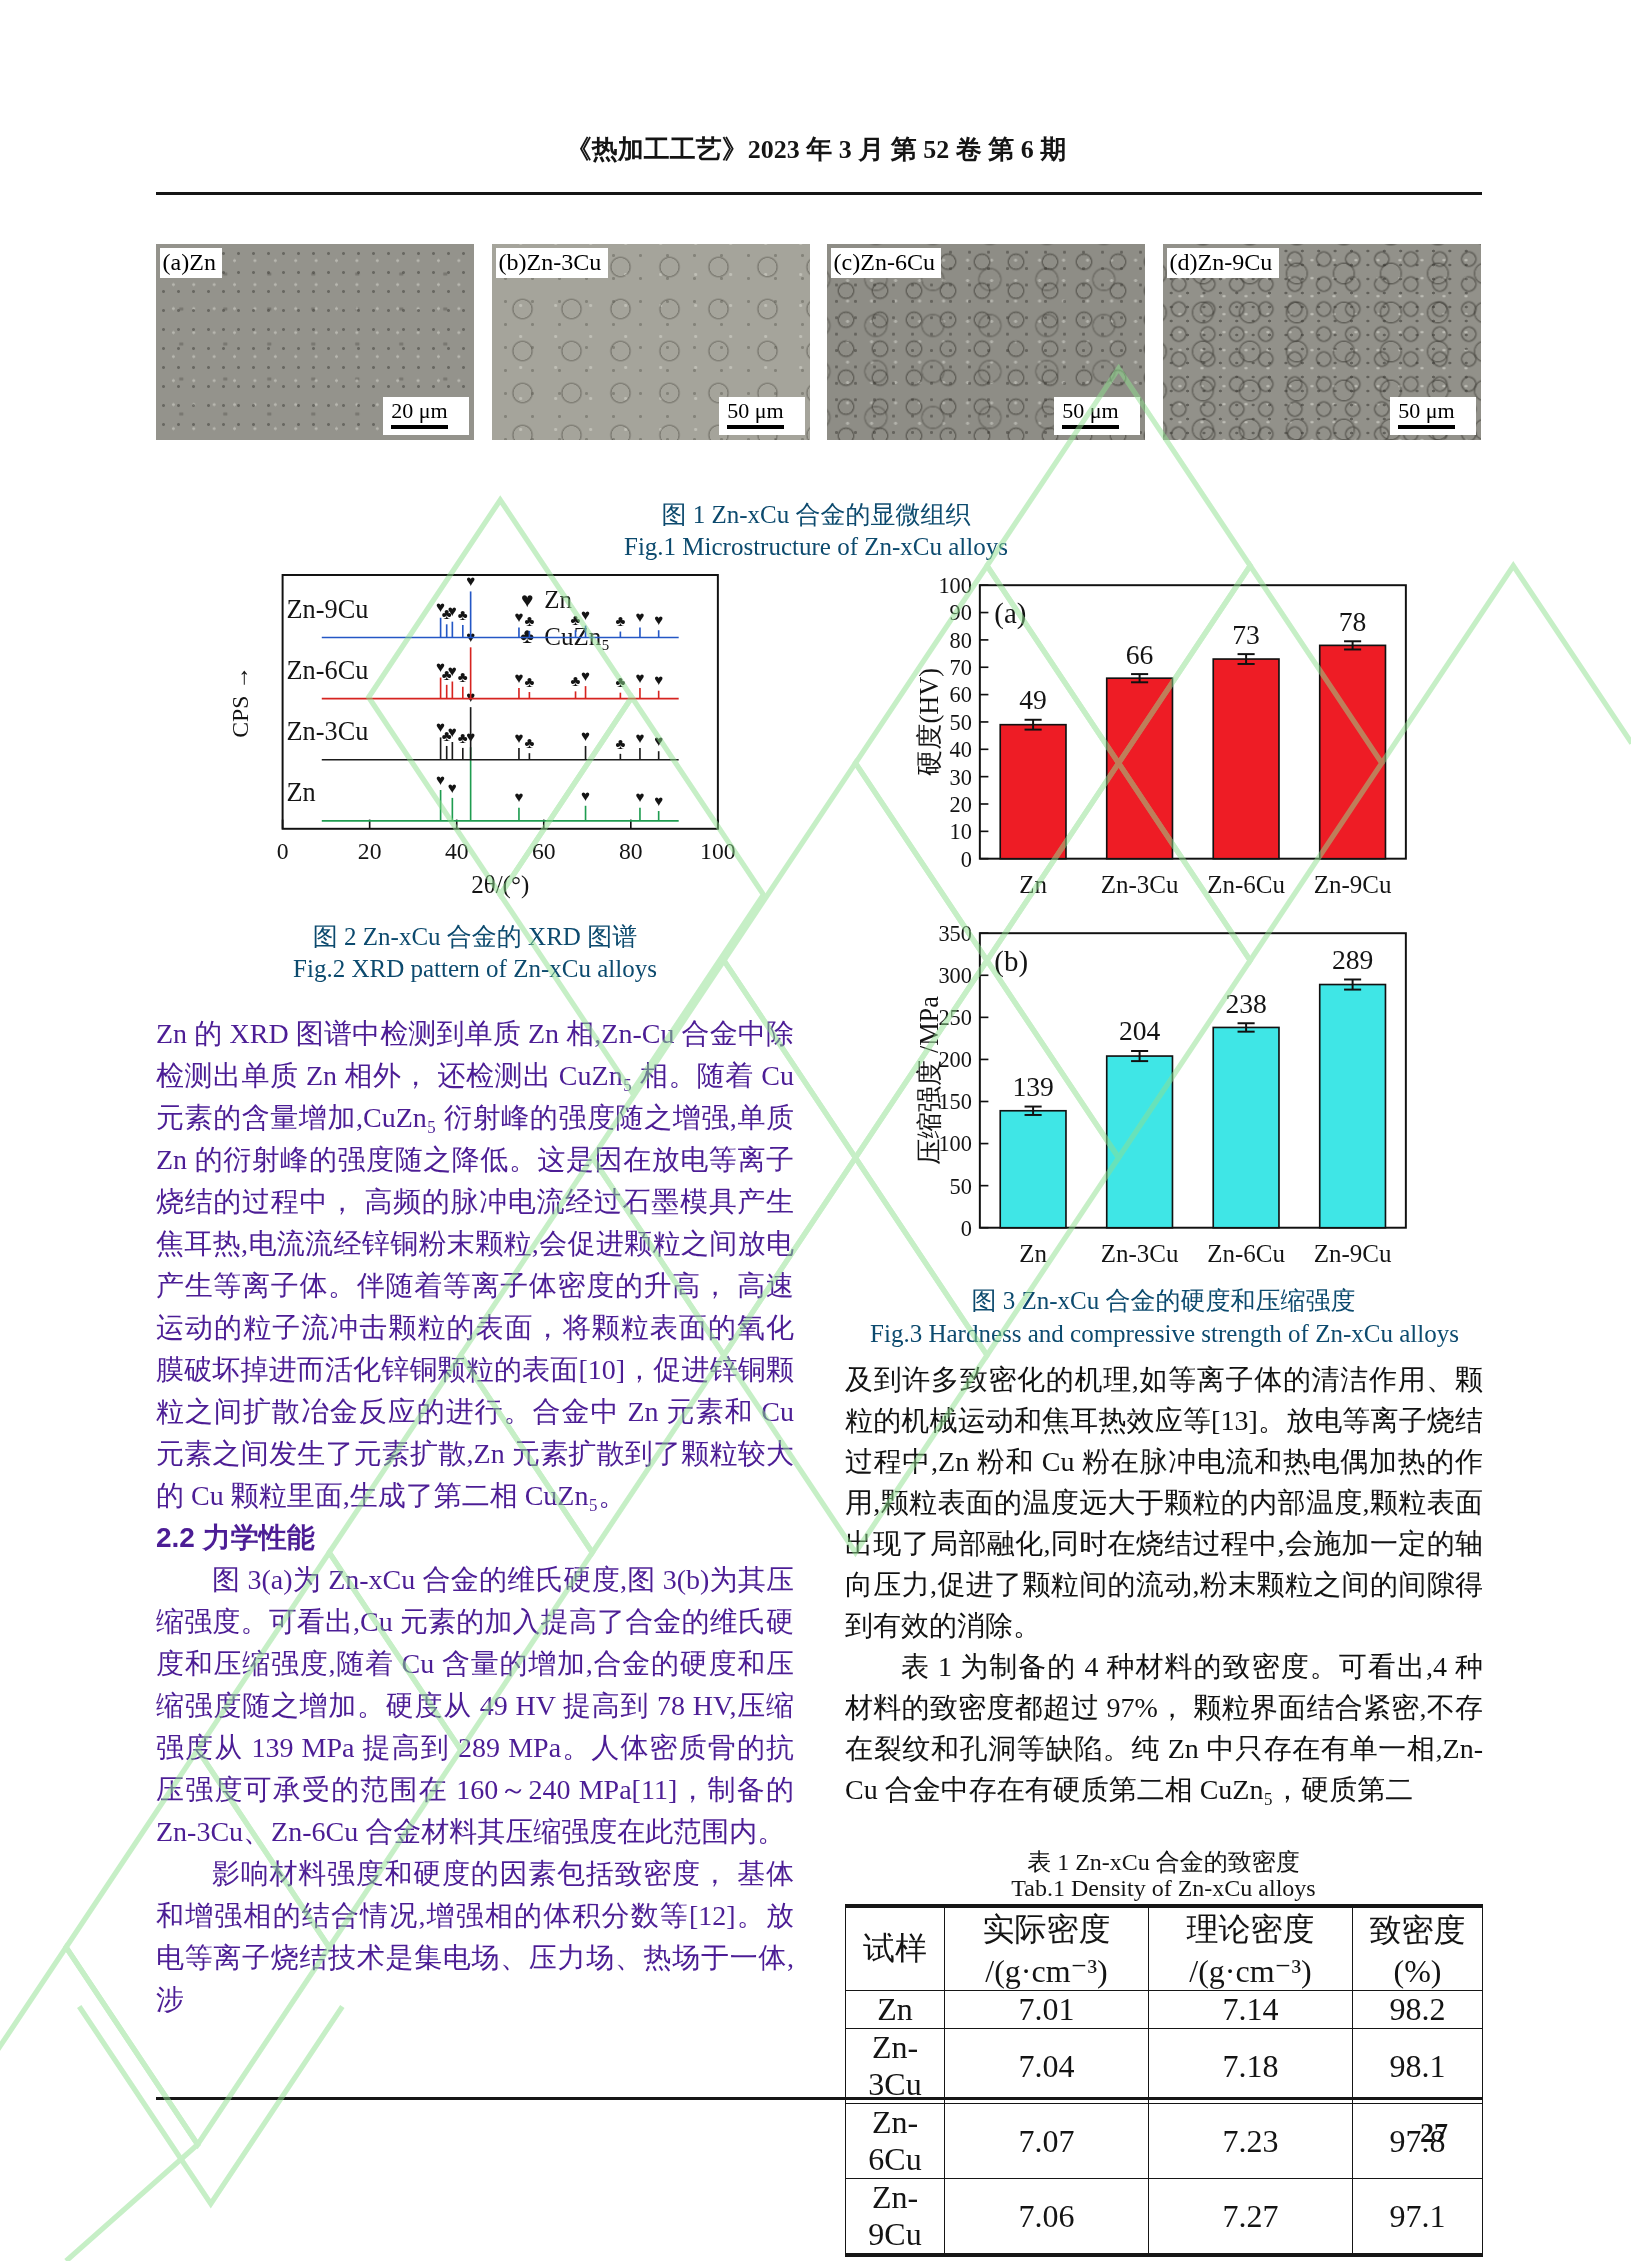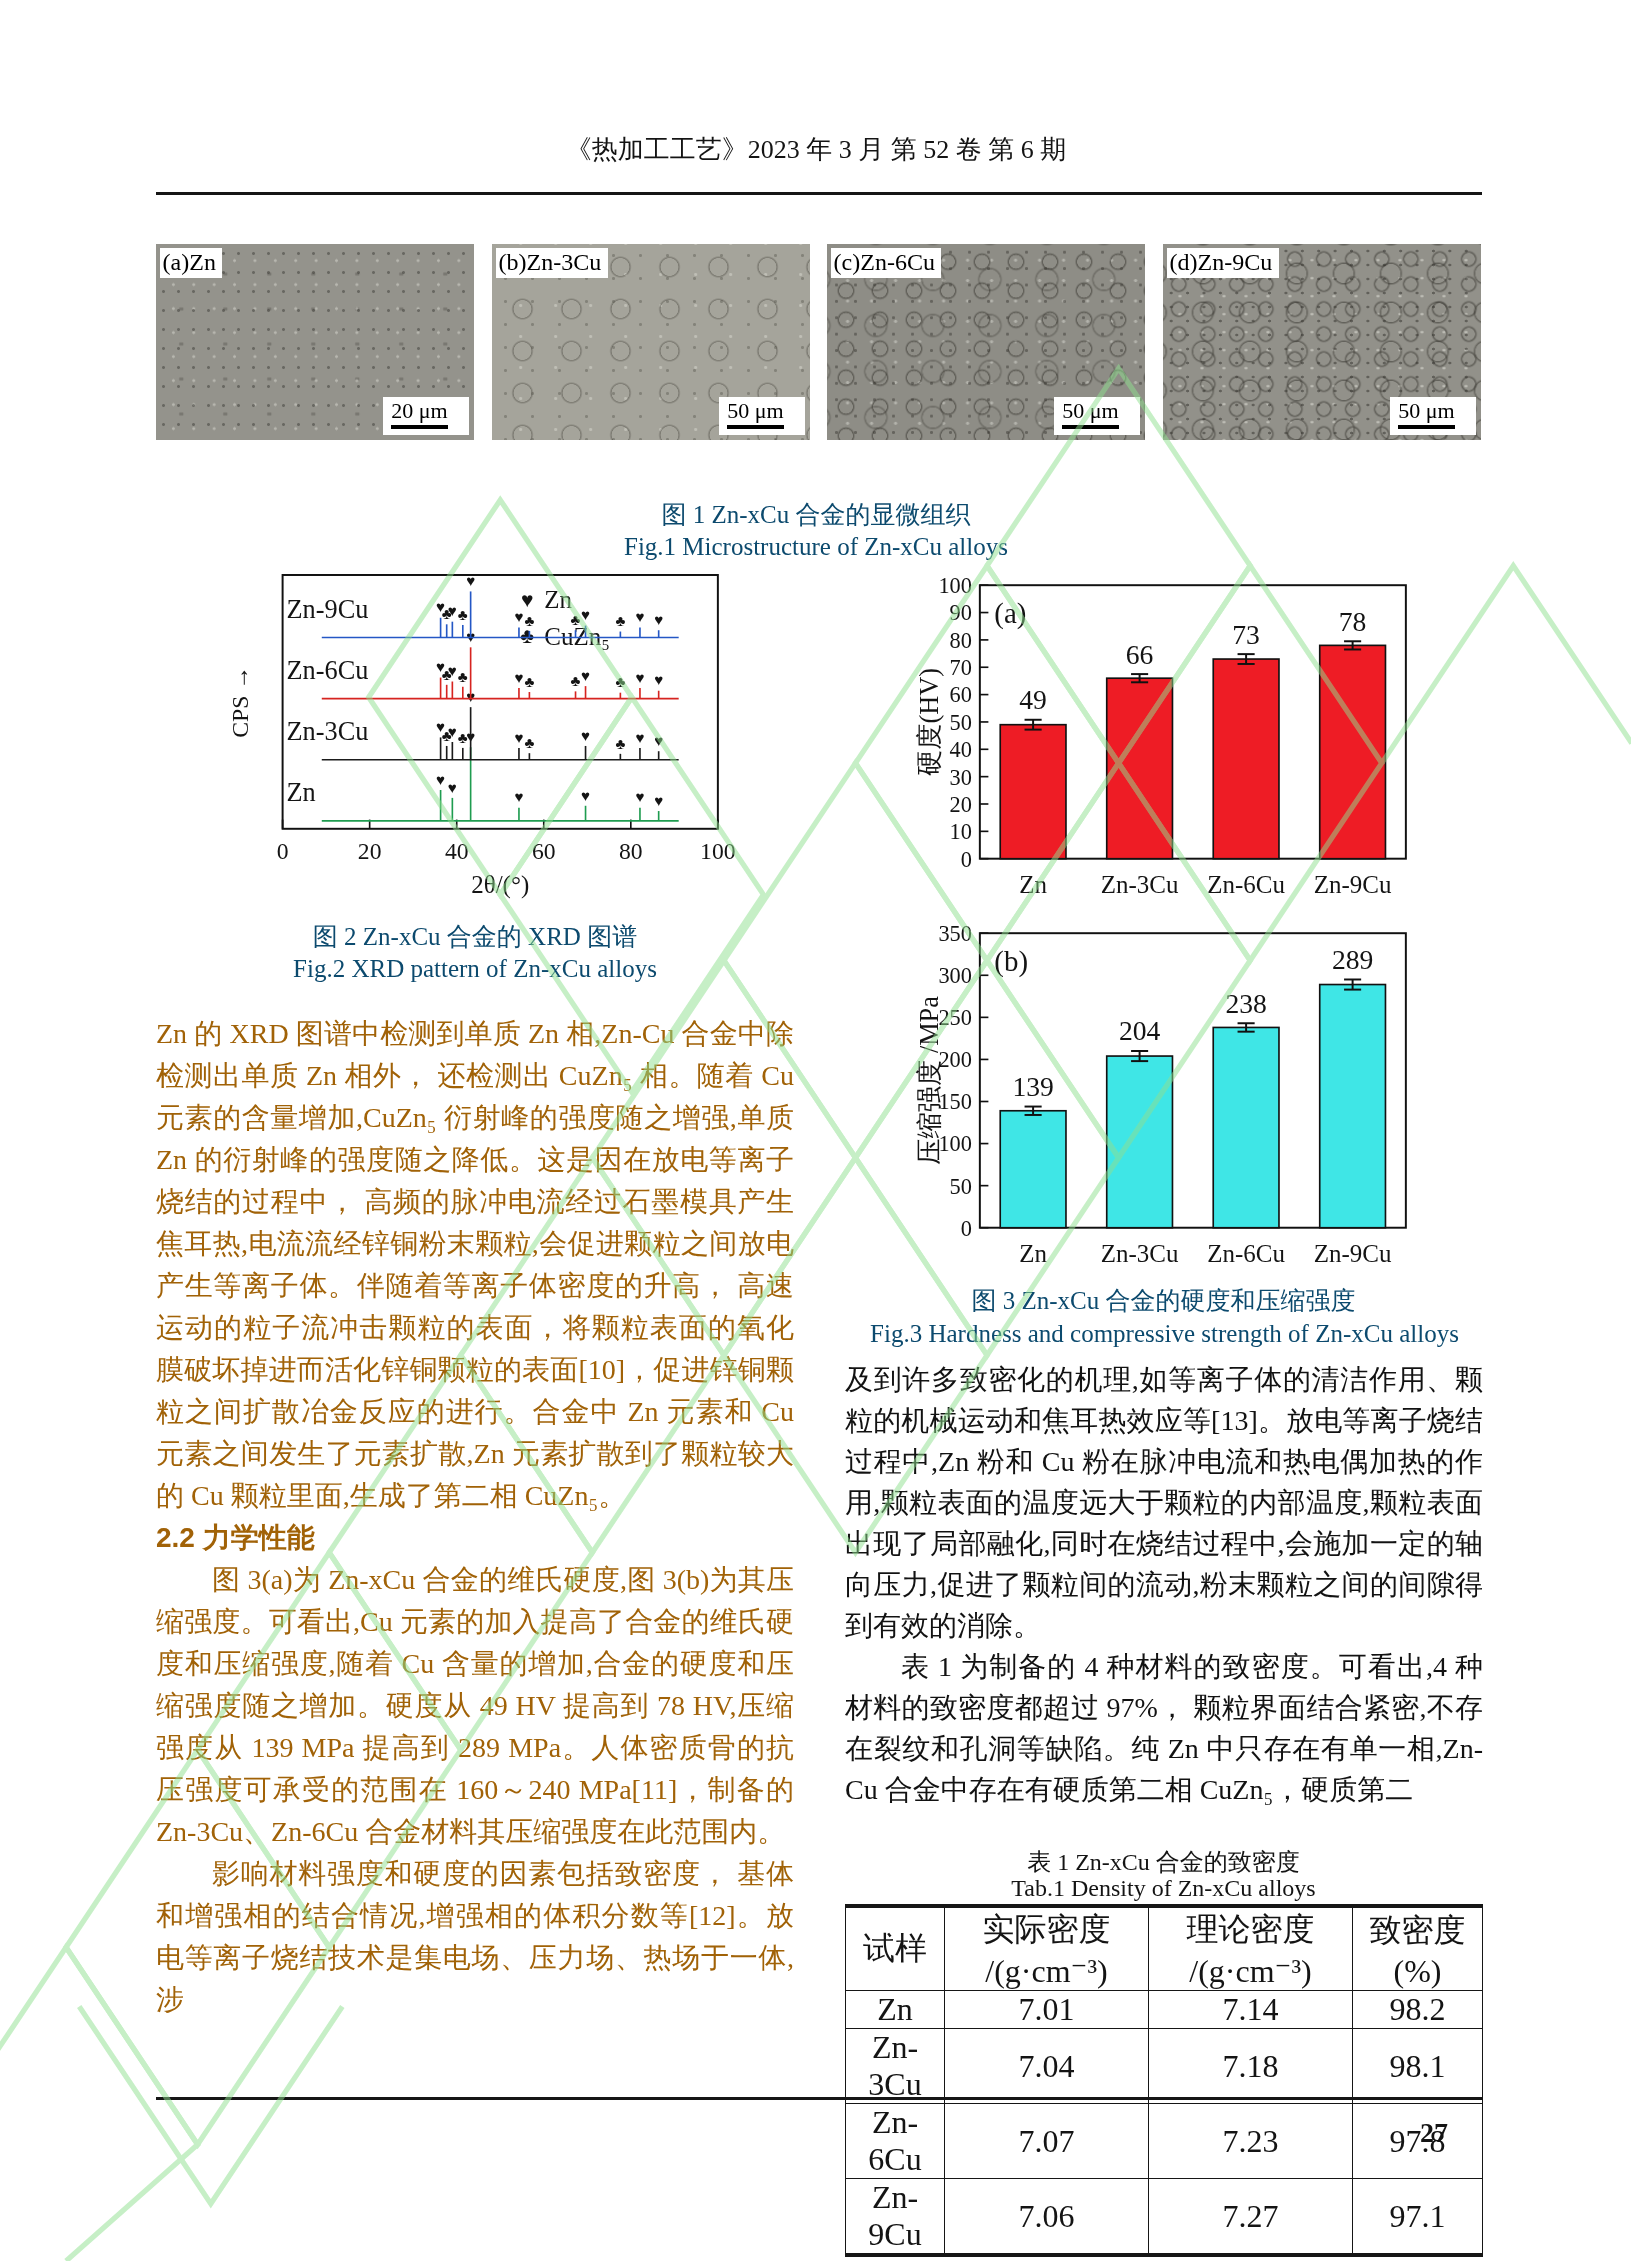--- a/index.html
+++ b/index.html
@@ -3,21 +3,21 @@
 <meta charset="utf-8">
 <style>
   html,body{margin:0;padding:0;}
   body{width:1632px;height:2261px;position:relative;background:#ffffff;
        font-family:"Liberation Serif","DejaVu Serif",serif;color:#141414;overflow:hidden;}
   .abs{position:absolute;}
   .center{text-align:center;}
   .rule{background:#161616;}
   .cap{font-size:25px;text-align:center;color:#0c4a6e;}
   .capsm{font-size:24px;text-align:center;color:#141414;}
-  .body-text{font-size:28px;line-height:42px;text-align:justify;width:638px;color:#a16207;overflow:hidden;}
+  .body-text{font-size:28px;line-height:42px;text-align:justify;width:638px;color:#4c1d95;overflow:hidden;}
   .body-text2{font-size:28px;line-height:41px;text-align:justify;width:638px;color:#121212;overflow:hidden;}
   .body-text p,.body-text2 p{margin:0;}
   .ind{text-indent:2em;}
   .h22{font-weight:bold;font-family:"Liberation Sans","DejaVu Sans",sans-serif;}
   
   .micro{position:absolute;top:12px;height:196px;overflow:hidden;}
   .plabel{position:absolute;left:4px;top:4px;background:#fff;padding:0.7px 6.6px 2px 2.6px;
           font-size:24px;color:#000;line-height:1.15;}
   .sbar{position:absolute;right:5.3px;bottom:5.3px;background:#fff;padding:2px 21px 6px 8px;
         font-size:22px;color:#000;text-align:center;line-height:1.1;}
@@ -49,21 +49,21 @@
   .t1 td{border:1.3px solid #161616;text-align:center;padding:0 2.6px;height:32px;}
   .t1 tr.thead td{height:38px;}
   .t1{border-top:4.6px solid #161616;border-bottom:4.6px solid #161616;}
   .pageno{font-size:28px;font-weight:bold;}
   svg text{font-family:"Liberation Serif","DejaVu Serif",serif;fill:#141414;}
   #watermark{pointer-events:none;opacity:.5;}
 </style>
 </head>
 <body>
 
-<div class="abs center" style="left:0;top:132px;width:1632px;font-size:26px;">《热加工工艺》2023 年 3 月 第 52 卷 第 6 期</div>
+<div class="abs center" style="left:0;top:132px;width:1632px;font-size:26px;font-weight:bold;">《热加工工艺》2023 年 3 月 第 52 卷 第 6 期</div>
 <div class="abs rule" style="left:156px;top:192px;width:1326px;height:3.3px;"></div>
 
 <div class="abs" style="left:156px;top:232px;width:1326px;height:255px;">
   <div class="micro tex-a" style="left:0;width:318px;">
     <span class="plabel">(a)Zn</span>
     <span class="sbar"><span>20 μm</span><span class="bar" style="display:block;"></span></span>
   </div>
   <div class="micro tex-b" style="left:336px;width:318px;">
     <span class="plabel">(b)Zn-3Cu</span>
     <span class="sbar"><span>50 μm</span><span class="bar" style="display:block;"></span></span>

